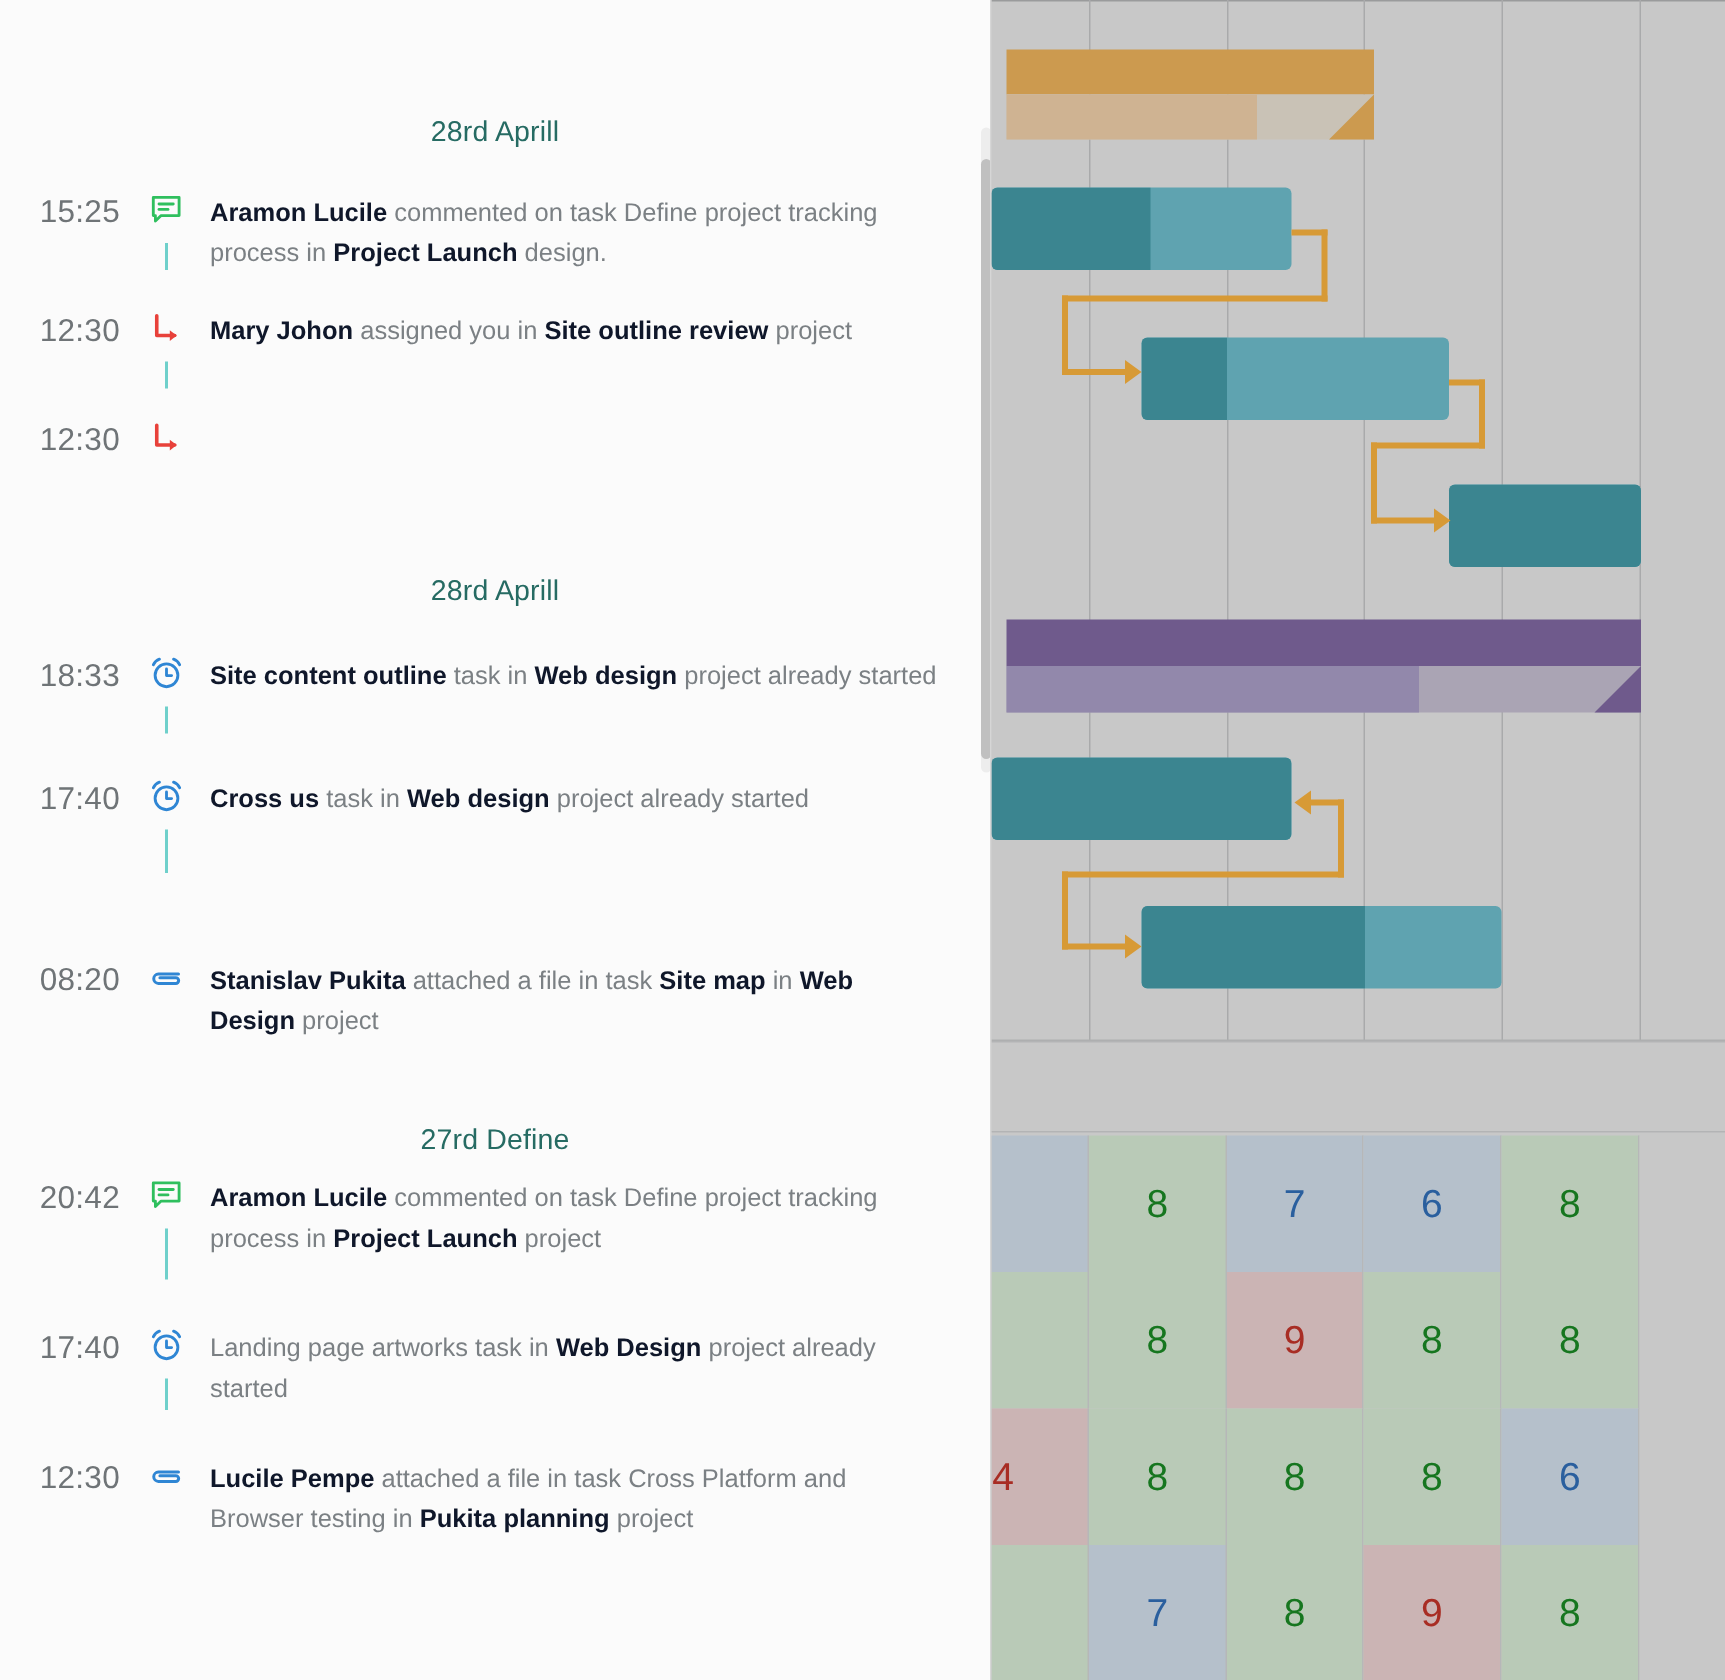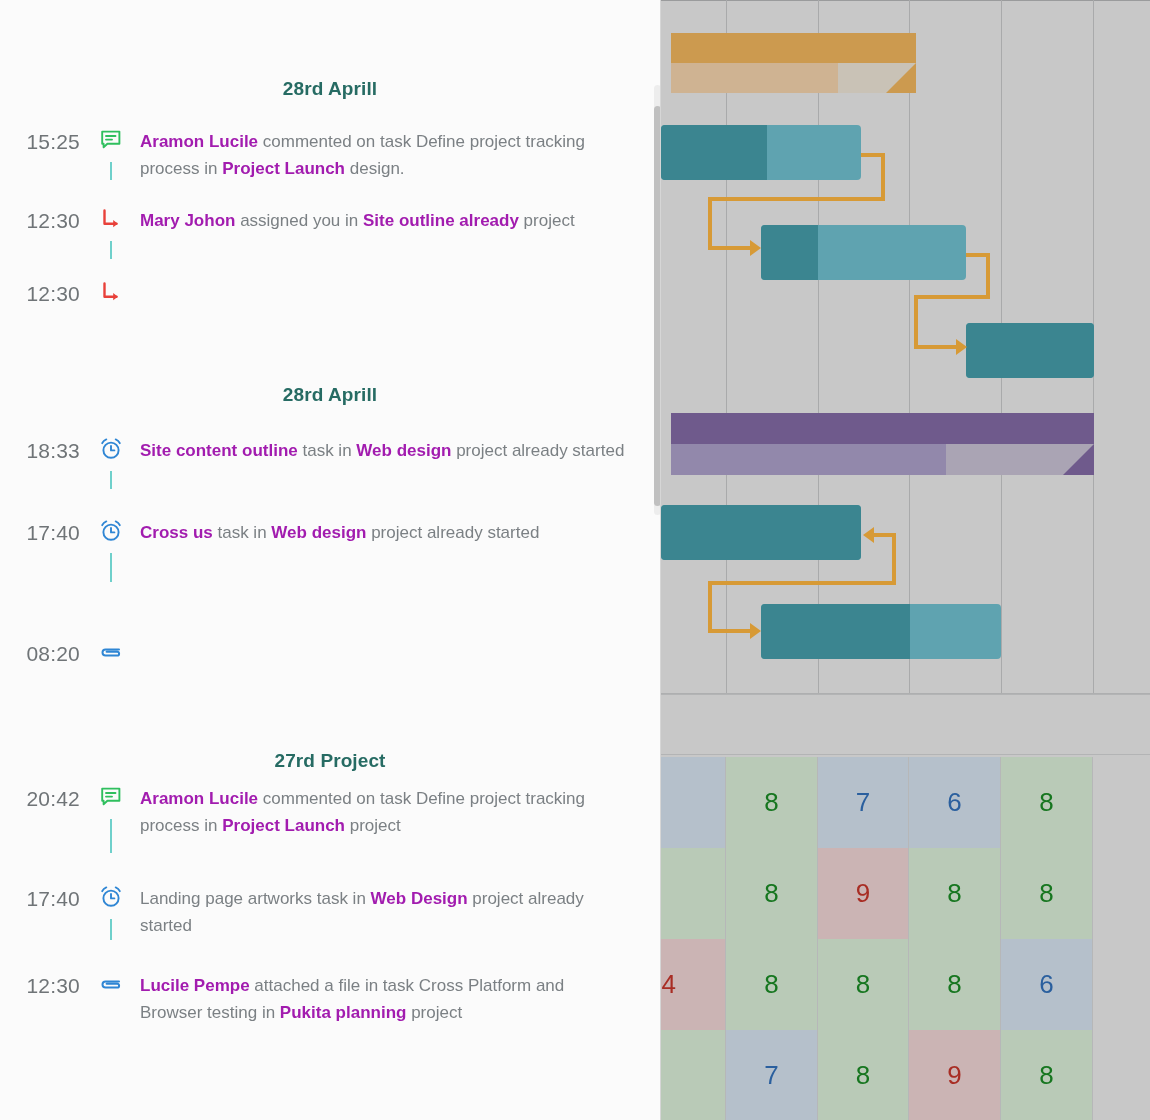--- a/index.html
+++ b/index.html
@@ -17,21 +17,21 @@
     background:#fbfbfb;
     overflow:hidden;
   }
   .feed-inner { position:relative; padding:0; }
 
   .day-group { position:relative; }
   .day-header {
     text-align:center;
     color:#266b63;
     font-size:19px;
-    font-weight:700;
+    font-weight:400;
     letter-spacing:.1px;
   }
 
   .event {
     position:relative;
     display:flex;
     align-items:flex-start;
   }
   .ev-time {
     width:96px;
@@ -59,21 +59,21 @@
     width:2px;
     background:#6fd0cb;
   }
   .ev-text {
     flex:1 1 auto;
     padding-right:30px;
     color:#7b8084;
     font-size:17px;
     line-height:27px;
   }
-  .ev-text b { color:#a21caf; font-weight:700;text-align:center; }
+  .ev-text b { color:#0f172a; font-weight:700;text-align:center; }
 
   
   .feed-scroll-track {
     position:absolute;
     left:654px; top:85px;
     width:7px; height:430px;
     background:#ededed;
     border-radius:4px;
   }
   .feed-scroll-thumb {
@@ -178,21 +178,21 @@
           </div>
           <div class="event" style="position: absolute; left: 0px; right: 0px; top: 207px;">
             <div class="ev-time">12:30</div>
             <div class="ev-icon-col">
               <svg viewBox="0 0 24 24" class="ev-icon" fill="none" stroke="#e8413a" stroke-width="1.9" stroke-linecap="round" stroke-linejoin="round">
                 <path d="M5.5 3.5v13.2h12" stroke-width="2.4"></path>
                 <path d="M14.2 13.1l4.6 3.6-4.6 3.6z" fill="#e8413a" stroke="none"></path>
               </svg>
               <div class="connector" style="top: 34px; height: 18px;"></div>
             </div>
-            <div class="ev-text"><b>Mary Johon</b><span> assigned you in </span><b>Site outline already</b><span> project</span></div>
+            <div class="ev-text"><b>Mary Johon</b><span> assigned you in </span><b>Site outline review</b><span> project</span></div>
           </div>
           <div class="event" style="position: absolute; left: 0px; right: 0px; top: 280px;">
             <div class="ev-time">12:30</div>
             <div class="ev-icon-col">
               <svg viewBox="0 0 24 24" class="ev-icon" fill="none" stroke="#e8413a" stroke-width="1.9" stroke-linecap="round" stroke-linejoin="round">
                 <path d="M5.5 3.5v13.2h12" stroke-width="2.4"></path>
                 <path d="M14.2 13.1l4.6 3.6-4.6 3.6z" fill="#e8413a" stroke="none"></path>
               </svg>
             </div>
           </div>
@@ -225,24 +225,25 @@
             </div>
             <div class="ev-text"><b>Cross us</b><span> task in </span><b>Web design</b><span> project already started</span></div>
           </div>
           <div class="event" style="position: absolute; left: 0px; right: 0px; top: 614px; margin-top: 26px;">
             <div class="ev-time">08:20</div>
             <div class="ev-icon-col">
               <svg viewBox="0 0 24 24" class="ev-icon" fill="none" stroke="#2f86d4" stroke-width="1.9" stroke-linecap="round" stroke-linejoin="round">
                 <path d="M20 9.4H6.6a3.1 3.1 0 1 0 0 6.2h11.6a1.9 1.9 0 0 0 0-3.8H7.6" stroke-width="2"></path>
               </svg>
             </div>
+            <div class="ev-text"><b>Stanislav Pukita</b><span> attached a file in task </span><b>Site map</b><span> in </span><b>Web Design</b><span> project</span></div>
           </div>
         </div>
         <div class="day-group">
-          <div class="day-header" style="position: absolute; left: 0px; right: 0px; top: 750px;">27rd Project</div>
+          <div class="day-header" style="position: absolute; left: 0px; right: 0px; top: 750px;">27rd Define</div>
           <div class="event" style="position: absolute; left: 0px; right: 0px; top: 785px;">
             <div class="ev-time">20:42</div>
             <div class="ev-icon-col">
               <svg viewBox="0 0 24 24" class="ev-icon" fill="none" stroke="#2fbf5e" stroke-width="1.9" stroke-linecap="round" stroke-linejoin="round">
                 <path d="M3.2 3.6h17.2v12.1H8.4L4.6 19.3v-3.6H3.2z"></path>
                 <line x1="7" y1="8" x2="16.5" y2="8"></line>
                 <line x1="7" y1="11.6" x2="13" y2="11.6"></line>
               </svg>
               <div class="connector" style="top: 34px; height: 34px;"></div>
             </div>

